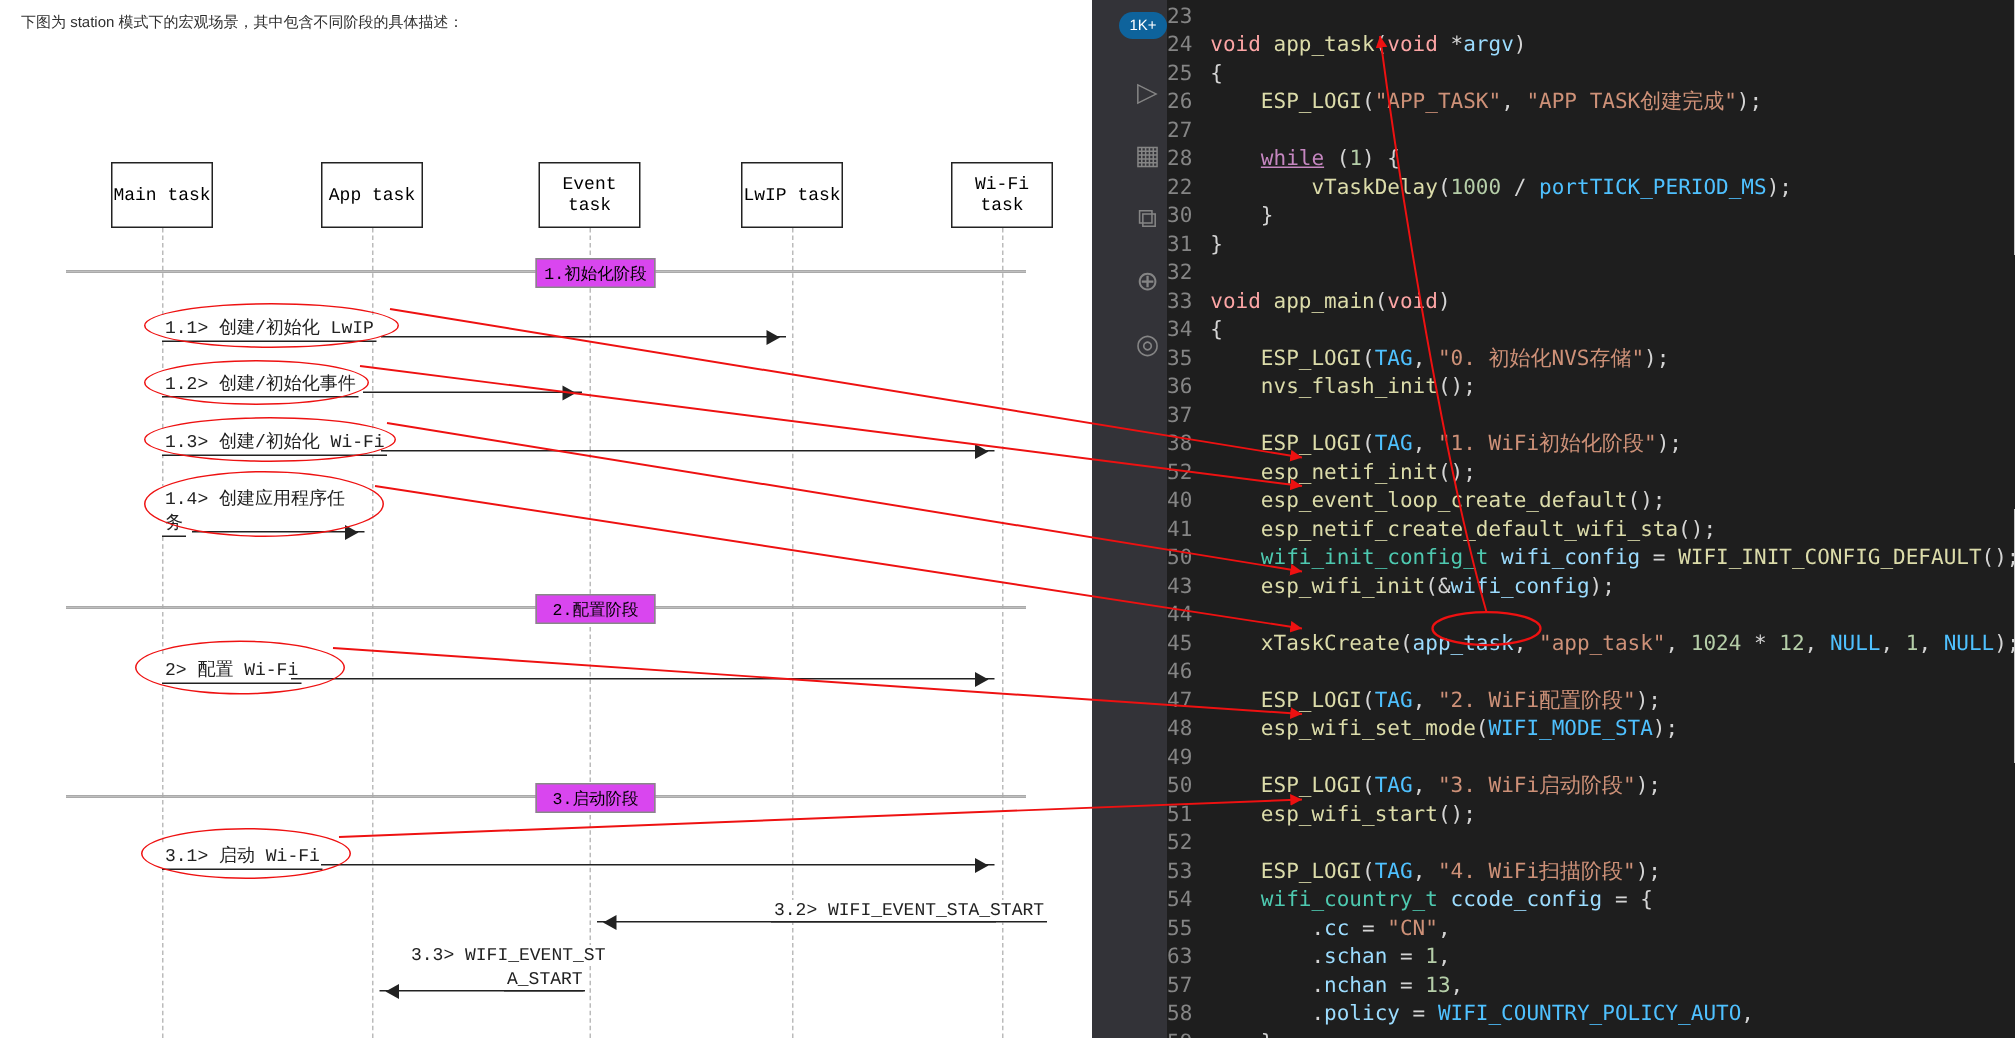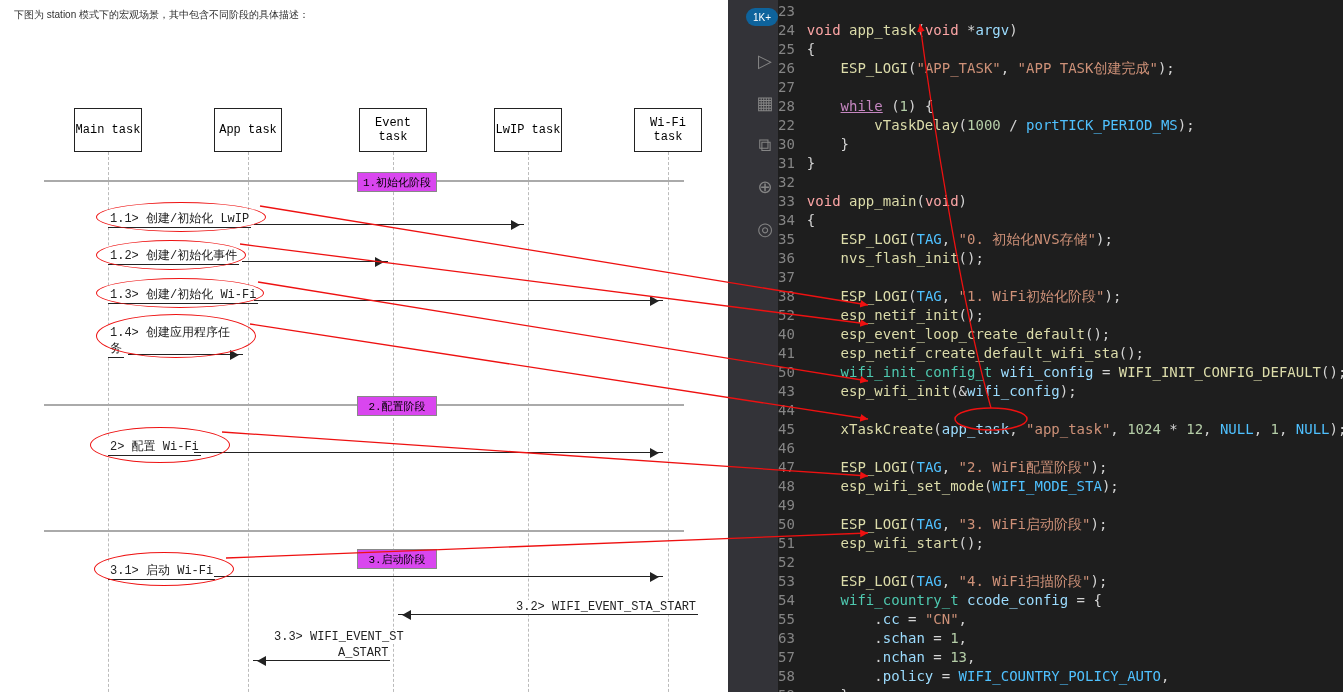--- a/index.html
+++ b/index.html
@@ -217,21 +217,21 @@
     <div class="step" style="left:94px; top:288px">务</div>
     <div class="arrow r" style="left:114px; top:302px; width:115px"></div>
 
     <div class="hbar" style="top:352px"></div>
     <div class="phase" style="top:344px">2.配置阶段</div>
 
     <div class="step" style="left:94px; top:386px">2&gt; 配置 Wi-Fi</div>
     <div class="arrow r" style="left:180px; top:400px; width:469px"></div>
 
     <div class="hbar" style="top:478px"></div>
-    <div class="phase" style="top:497px">3.启动阶段</div>
+    <div class="phase" style="top:470px">3.启动阶段</div>
 
     <div class="step" style="left:94px; top:510px">3.1&gt; 启动 Wi-Fi</div>
     <div class="arrow r" style="left:200px; top:524px; width:449px"></div>
 
     <div class="step" style="left:500px; top:548px">3.2&gt; WIFI_EVENT_STA_START</div>
     <div class="arrow l" style="left:384px; top:562px; width:266px"></div>
 
     <div class="step" style="left:258px; top:578px; border:0">3.3&gt; WIFI_EVENT_ST</div>
     <div class="step" style="left:322px; top:594px">A_START</div>
     <div class="arrow l" style="left:239px; top:608px; width:136px"></div>

